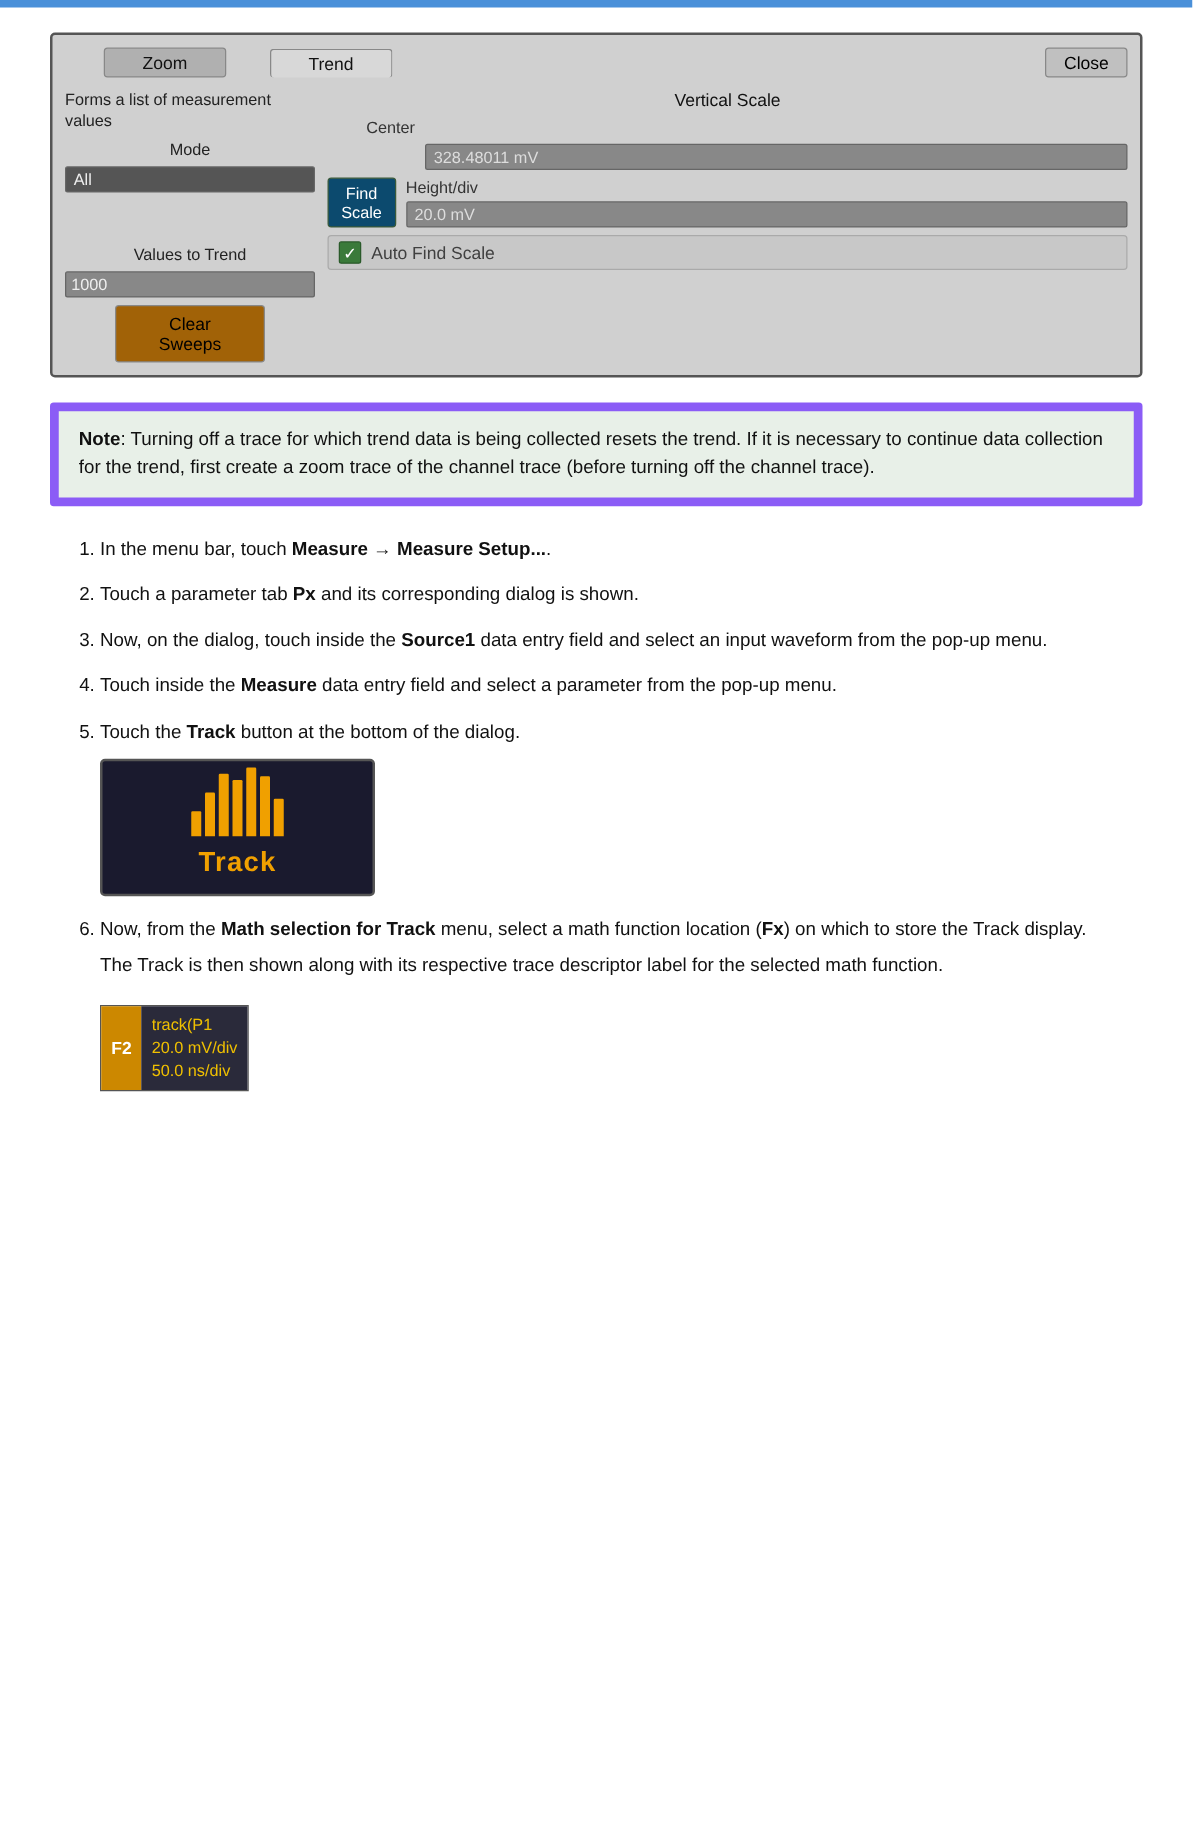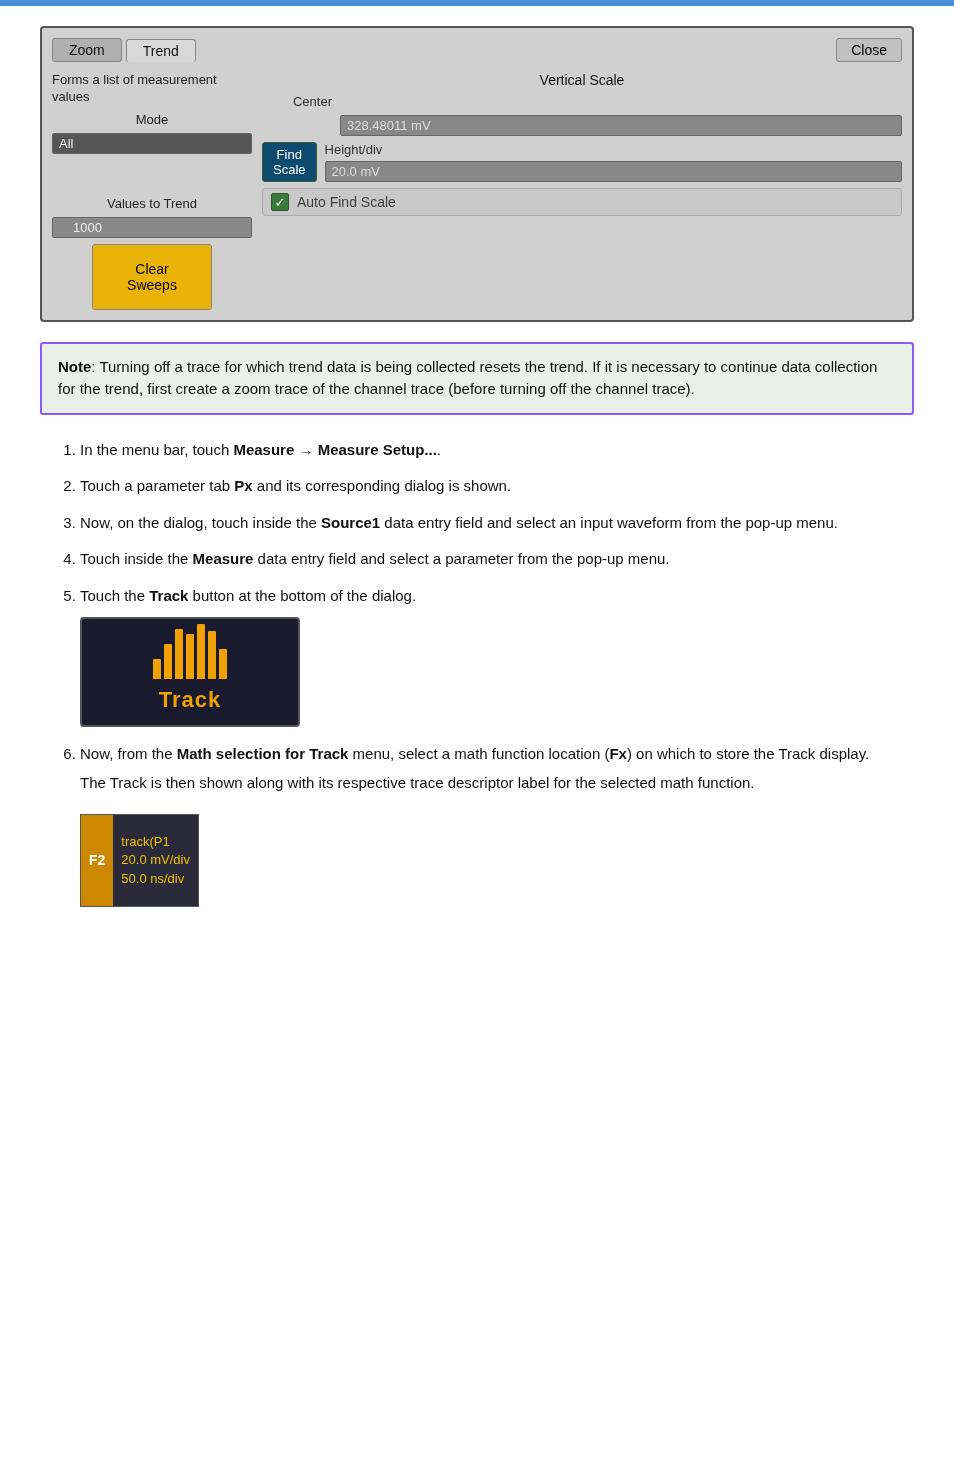--- a/index.html
+++ b/index.html
@@ -37,25 +37,26 @@
       display: flex;
       align-items: center;
       margin-bottom: 10px;
       gap: 0;
     }
 
     .tab-btn {
       background: #b0b0b0;
       border: 1px solid #888;
       border-radius: 3px;
-      padding: 3px 16px;
+      padding: 3px 30px;
       font-size: 14px;
       color: #111;
       cursor: pointer;
       margin-right: 4px;
+      margin-left: 31px;
     }
 
     .tab-btn.active {
       background: #d8d8d8;
       border-bottom: none;
     }
 
     .close-btn {
       margin-left: auto;
       background: #c0c0c0;
@@ -110,29 +111,29 @@
       text-align: center;
       margin-top: 36px;
     }
 
     .values-input {
       background: #888;
       border: 1px solid #666;
       border-radius: 2px;
       color: #eee;
       font-size: 13px;
-      padding: 2px 20px;
+      padding: 2px 4px;
       width: 100%;
     }
 
     .clear-sweeps-btn {
-      background: #eab308;
+      background: #a16207;
       border: 1px solid #888;
       border-radius: 3px;
-      padding: 16px 16px;
+      padding: 6px 16px;
       font-size: 14px;
       cursor: pointer;
       text-align: center;
       align-self: center;
       width: 120px;
     }
 
     .dialog-right {
       flex: 1;
       display: flex;
@@ -206,21 +207,21 @@
     }
 
     .auto-find-label {
       font-size: 14px;
       color: #404040;
     }
 
     
     .note-box {
       background: #e8f0e8;
-      border: 2px solid #8b5cf6;
+      border: 7px solid #8b5cf6;
       border-radius: 3px;
       padding: 12px 16px;
       font-size: 15px;
       line-height: 1.5;
       color: #111;
       margin-bottom: 24px;
     }
 
     .note-box strong {
       font-weight: bold;
@@ -299,21 +300,21 @@
       font-weight: bold;
       padding: 2px 8px;
       display: flex;
       align-items: center;
       font-size: 14px;
     }
 
     .trace-info-box {
       background: #2a2a3a;
       color: #f0c000;
-      padding: 18px 8px;
+      padding: 6px 8px;
       font-size: 13px;
       line-height: 1.4;
     }
 
     .instructions-list-item-6 {
       margin-bottom: 6px;
     }
 
     .sub-para {
       margin: 6px 0 10px 0;

